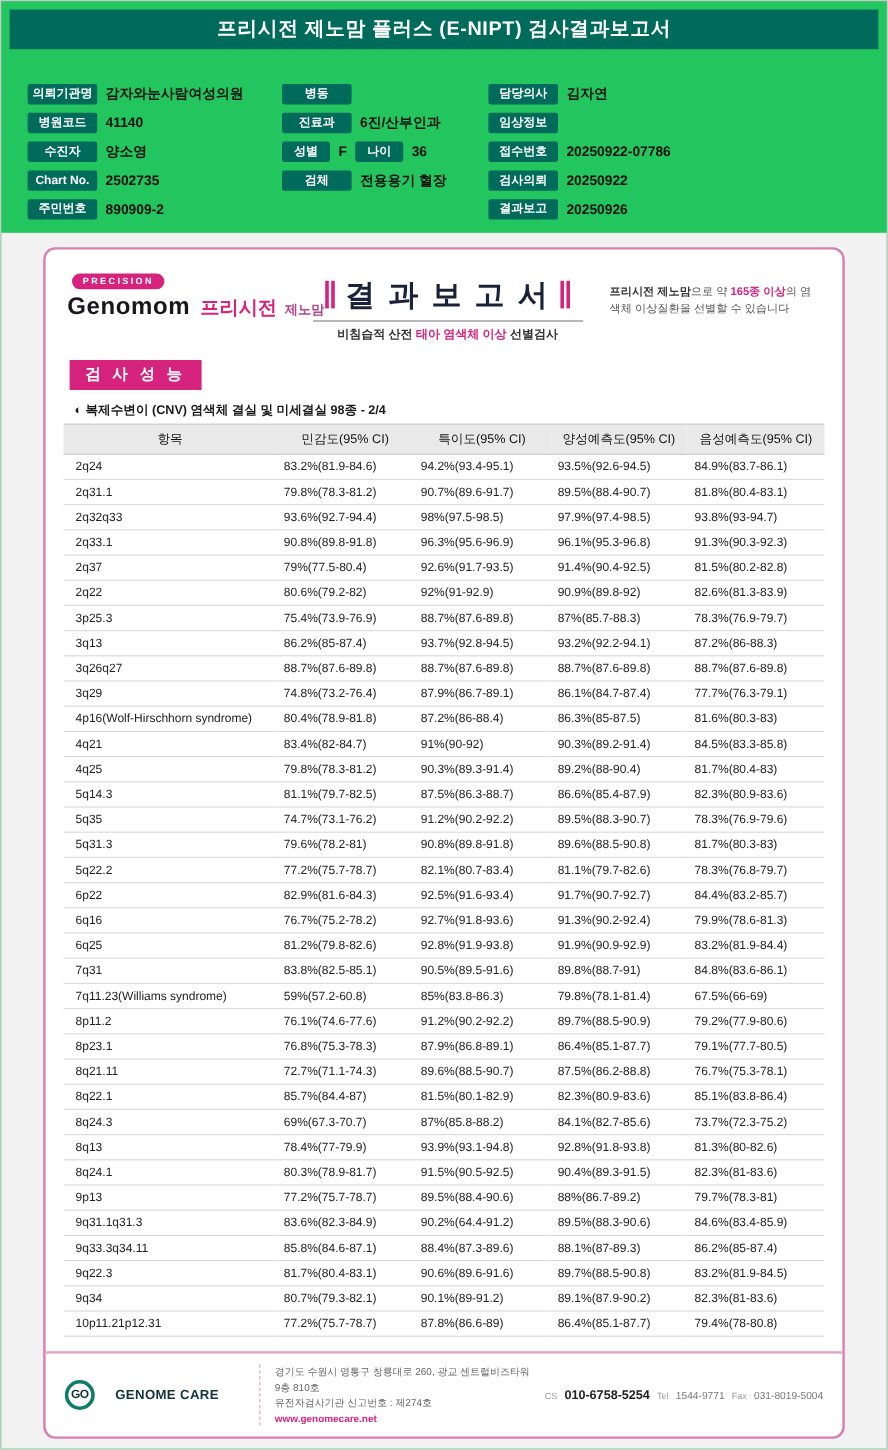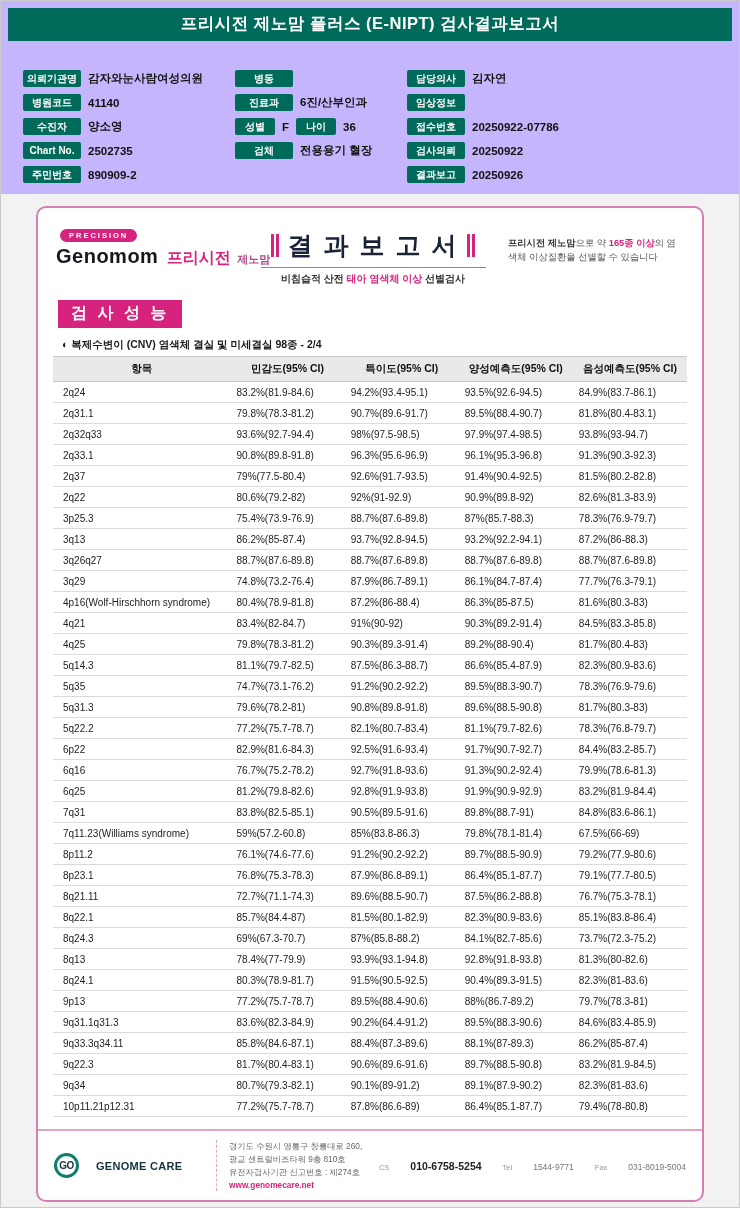--- a/index.html
+++ b/index.html
@@ -1,18 +1,18 @@
 <!DOCTYPE html>
 <html><head>
 <meta charset="utf-8">
 <style>
   * { margin:0; padding:0; box-sizing:border-box; }
   html,body { width:740px; height:1208px; }
   body { font-family:"Liberation Sans","DejaVu Sans",sans-serif; background:#e6e6e6; }
-  .page { width:740px; height:1208px; background:#c4b5fd; border:1px solid #c9c9c9; overflow:hidden; display:flex; flex-direction:column; }
+  .page { width:740px; height:1208px; background:#22c55e; border:1px solid #c9c9c9; overflow:hidden; display:flex; flex-direction:column; }
 
   
   .titlebar { margin:7px 7px 0; background:#006A5B; color:#fff; text-align:center; font-weight:bold; font-size:16.5px; padding:5px 0 6px; letter-spacing:0.5px; }
 
   
   .info { padding:9px 14px 4px 22px; display:grid; grid-template-columns:212px 172px 1fr; grid-auto-rows:21px; row-gap:3px;margin-top:18px; }
   .cell { display:flex; align-items:center; gap:7px; }
   .chip { display:inline-block; background:#006A5B; color:#fff; font-size:10px; font-weight:bold; padding:2.5px 4px; min-width:58px; text-align:center; border-radius:2px; line-height:1.15; white-space:nowrap; }
   .chip.small { min-width:40px; }
   .val { font-size:11.5px; color:#111; font-weight:600; white-space:nowrap; }
@@ -37,36 +37,36 @@
   .bar { width:3px; height:23px; background:#D6247E; }
   .report-title { font-size:25px; font-weight:800; color:#1A2238; letter-spacing:2px; white-space:nowrap; }
   .title-underline { width:225px; height:1px; background:#8A8A8A; margin:5px auto 4px; }
   .subtitle { font-size:10px; color:#333; font-weight:600; white-space:nowrap; }
   .subtitle .hl { color:#D6247E; }
 
   .side-note { width:176px; font-size:9.3px; color:#555; line-height:1.55; padding-top:12px; }
   .side-note .b { font-weight:700; color:#333; }
   .side-note .hl { color:#D6247E; font-weight:700; }
 
-  .section-label { display:inline-block; margin:8px 0 0 20px; background:#D6247E; color:#fff; font-size:16px; font-weight:700; padding:3px 13px 4px; letter-spacing:3px; }
+  .section-label { display:inline-block; margin:8px 0 0 20px; background:#D6247E; color:#fff; font-size:13px; font-weight:700; padding:3px 13px 4px; letter-spacing:3px; }
 
   .note { margin:10px 0 3px 24px; font-size:10.5px; font-weight:700; color:#1a1a1a; }
 
   table { width:calc(100% - 30px); margin:4px 15px 12px; border-collapse:collapse; table-layout:fixed; }
-  thead th { background:#E9E9E9; font-size:10.5px; font-weight:700; padding:5px 2px; text-align:center; color:#111; border-top:1px solid #c9c9c9; border-bottom:1px solid #c9c9c9; }
+  thead th { background:#E9E9E9; font-size:10.5px; font-weight:400; padding:5px 2px; text-align:center; color:#111; border-top:1px solid #c9c9c9; border-bottom:1px solid #c9c9c9; }
   tbody td { font-size:10px; color:#222; padding:4.5px 2px 4.5px 6px; border-bottom:1px solid #DBDBDB; text-align:left; white-space:nowrap; overflow:hidden; }
   tbody td:first-child { padding-left:10px; }
 
   .footer { border-top:2px solid #E3A2C8; display:flex; align-items:center; padding:9px 16px; gap:10px; }
   .gc-logo { display:flex; align-items:center; gap:17px; width:152px; }
   .gc-mark { width:25px; height:25px; border-radius:50%; border:3px solid #0E7E6B; color:#12323E; font-weight:800; font-size:10px; display:flex; align-items:center; justify-content:center; letter-spacing:-0.5px; }
   .gc-text { font-size:11px; font-weight:800; color:#12323E; letter-spacing:0.3px; }
   .addr { flex:1; font-size:8.3px; color:#666; line-height:1.55; border-left:1px dashed #E0A7C9; padding-left:12px; }
   .addr .site { color:#D6247E; font-weight:700; }
-  .contact { display:flex; align-items:baseline; gap:21px; font-size:8.5px; color:#777; white-space:nowrap;justify-content:flex-end; }
+  .contact { display:flex; align-items:baseline; gap:6px; font-size:8.5px; color:#777; white-space:nowrap;justify-content:flex-end; }
   .contact .lbl { color:#999; font-size:7.5px; }
   .contact .cs-num { font-size:10.5px; font-weight:800; color:#222; }
 
   .pagenum { text-align:center; font-size:9px; color:#B06AC0; margin-top:8px; }
 </style>
 </head>
 <body>
 
 <div class="page">
 

